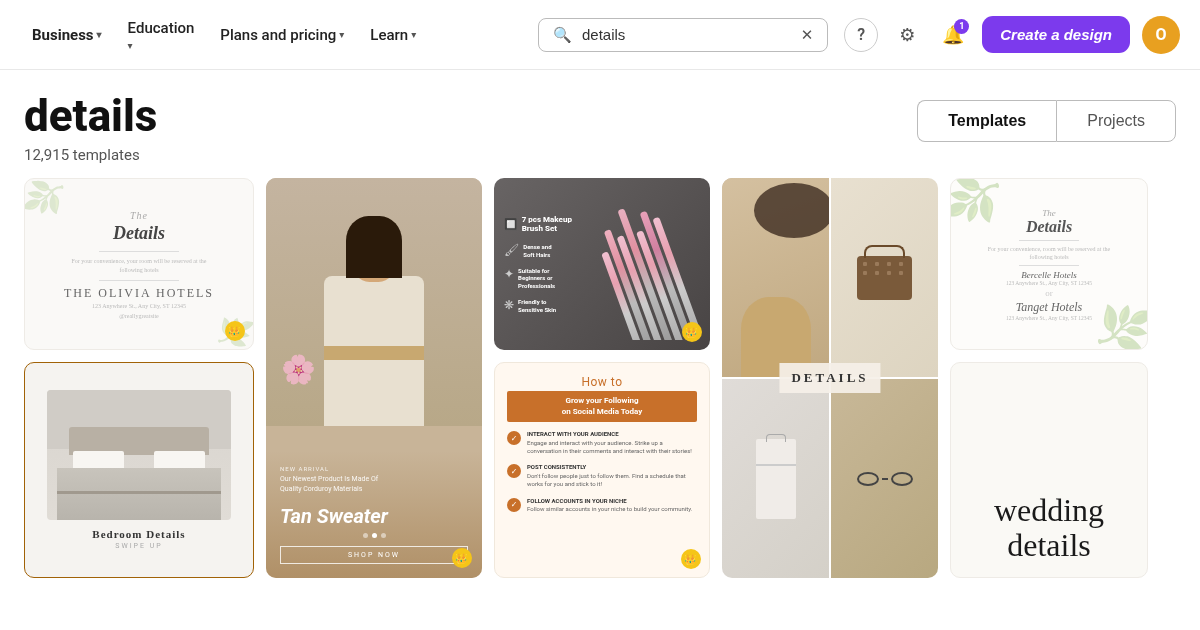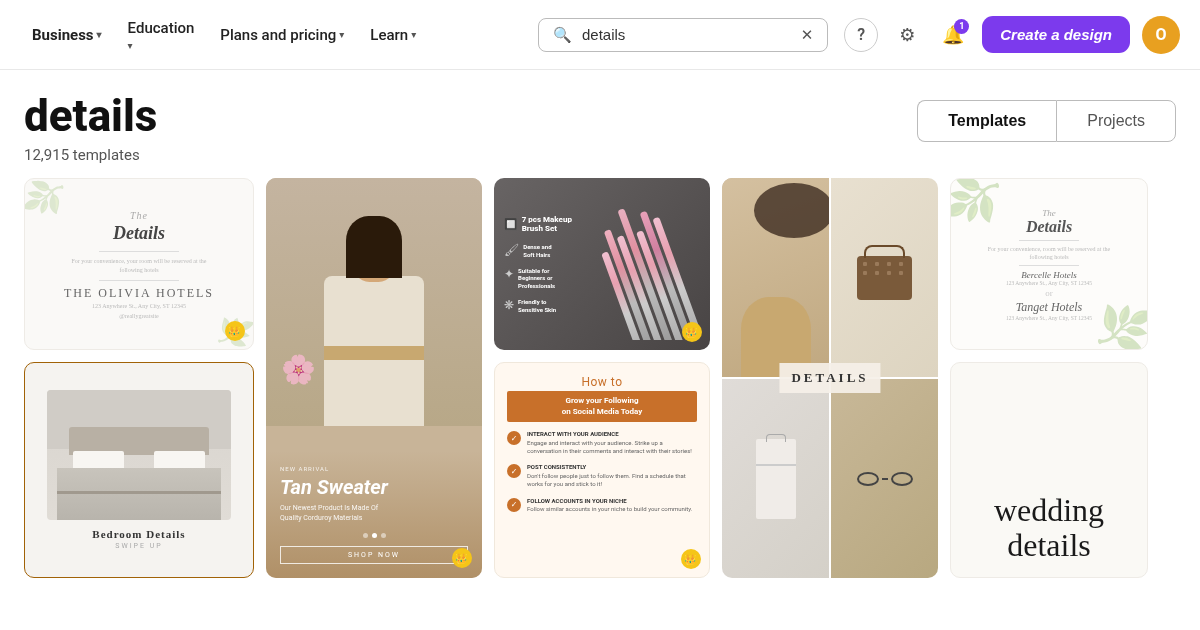--- a/index.html
+++ b/index.html
@@ -95,22 +95,22 @@
           <div style="position:absolute;top:60px;left:50%;transform:translateX(-50%);width:100px;height:150px;background:#e8e0d0;border-radius:8px 8px 0 0;z-index:1;"></div>
 
           <div style="position:absolute;top:130px;left:50%;transform:translateX(-50%);width:100px;height:14px;background:#c8a870;z-index:2;"></div>
         </div>
 
         <div style="position:absolute;bottom:40px;left:15px;font-size:28px;opacity:0.7;">🌸</div>
       </div>
 
       <div style="position:absolute;bottom:0;left:0;right:0;padding:14px;background:linear-gradient(transparent,rgba(160,120,70,0.6));">
         <div style="font-size:6px;color:rgba(255,255,255,0.8);letter-spacing:1px;text-transform:uppercase;margin-bottom:3px;">New arrival</div>
+        <div style="font-size:7px;color:rgba(255,255,255,0.9);margin-bottom:10px;line-height:1.4;">Our Newest Product Is Made Of<br>Quality Corduroy Materials</div>
         <div style="font-size:20px;font-weight:700;color:#fff;font-style:italic;margin-bottom:5px;">Tan Sweater</div>
-        <div style="font-size:7px;color:rgba(255,255,255,0.9);margin-bottom:10px;line-height:1.4;">Our Newest Product Is Made Of<br>Quality Corduroy Materials</div>
         <div style="display:flex;gap:4px;justify-content:center;margin-bottom:8px;">
           <div style="width:5px;height:5px;border-radius:50%;background:rgba(255,255,255,0.5);"></div>
           <div style="width:5px;height:5px;border-radius:50%;background:#fff;"></div>
           <div style="width:5px;height:5px;border-radius:50%;background:rgba(255,255,255,0.5);"></div>
         </div>
         <div style="border:1px solid rgba(255,255,255,0.8);color:#fff;background:transparent;padding:4px 0;font-size:7px;letter-spacing:2px;text-transform:uppercase;text-align:center;cursor:pointer;">SHOP NOW</div>
       </div>
       <div style="position:absolute;bottom:10px;right:10px;background:#f5c518;border-radius:50%;width:20px;height:20px;display:flex;align-items:center;justify-content:center;font-size:10px;">👑</div>
     </div>
 

